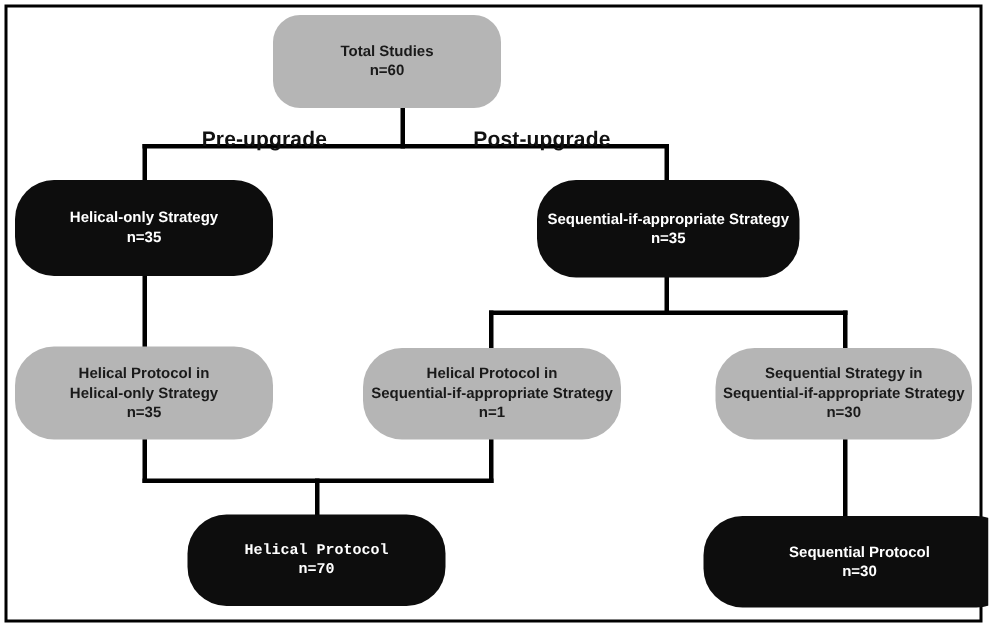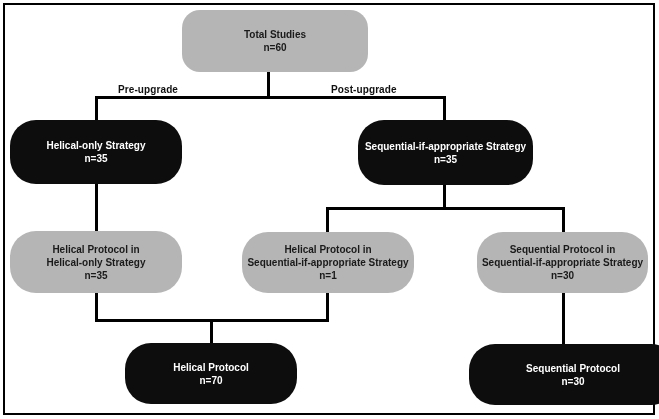--- a/index.html
+++ b/index.html
@@ -28,24 +28,24 @@
   .edge {
     position: absolute;
     background: #000000;
     z-index: 1;
   }
   .edge.h { height: 3px; }
   .edge.v { width: 3px; }
   .edge-label {
     position: absolute;
     z-index: 1;
-    font-size: 10px;
+    font-size: 14px;
     font-weight: bold;
     color: #111111;
-    text-align: left;
+    text-align: right;
     letter-spacing: 0.1px;
   }
   .node {
     position: absolute;
     z-index: 2;
     border-radius: 26px;
     display: flex;
     flex-direction: column;
     align-items: center;
     justify-content: center;
@@ -81,23 +81,23 @@
   <div class="edge v" style="left:95px; top:182px; height:140px;"></div>
   <div class="edge v" style="left:443px; top:184px; height:26px;"></div>
   <div class="edge h" style="left:326px; top:207px; width:239px;"></div>
   <div class="edge v" style="left:326px; top:207px; height:27px;"></div>
   <div class="edge v" style="left:562px; top:207px; height:139px;"></div>
   <div class="edge v" style="left:326px; top:292px; height:30px;"></div>
   <div class="edge h" style="left:95px; top:319px; width:234px;"></div>
   <div class="edge v" style="left:210px; top:319px; height:26px;"></div>
 
   <div class="edge-label" style="left:118px; top:84px; width:100px;">Pre-upgrade</div>
-  <div class="edge-label" style="left:331px; top:84px; width:100px;">Post-upgrade</div>
+  <div class="edge-label" style="left:307px; top:84px; width:100px;">Post-upgrade</div>
 
-  <div class="node gray" style="left:182px; top:10px; width:186px; height:62px; border-radius:18px;">
+  <div class="node gray" style="left:182px; top:10px; width:152px; height:62px; border-radius:18px;">
     <span>Total Studies</span>
     <span>n=60</span>
   </div>
 
   <div class="node black" style="left:10px; top:120px; width:172px; height:64px;">
     <span>Helical-only Strategy</span>
     <span>n=35</span>
   </div>
 
   <div class="node black" style="left:358px; top:120px; width:175px; height:65px;">
@@ -111,26 +111,26 @@
     <span>n=35</span>
   </div>
 
   <div class="node gray" style="left:242px; top:232px; width:172px; height:61px;">
     <span>Helical Protocol in</span>
     <span>Sequential-if-appropriate Strategy</span>
     <span>n=1</span>
   </div>
 
   <div class="node gray" style="left:477px; top:232px; width:171px; height:61px;">
-    <span>Sequential Protocol in</span>
+    <span>Sequential Strategy in</span>
     <span>Sequential-if-appropriate Strategy</span>
     <span>n=30</span>
   </div>
 
-  <div class="node black" style="left:125px; top:343px; width:172px; height:61px;">
+  <div class="node black" style="left:125px; top:343px; width:172px; height:61px;font-family:Liberation Mono, monospace;">
     <span>Helical Protocol</span>
     <span>n=70</span>
   </div>
 
   <div class="node black" style="left:469px; top:344px; width:208px; height:61px;">
     <span>Sequential Protocol</span>
     <span>n=30</span>
   </div>
 
 </div>

